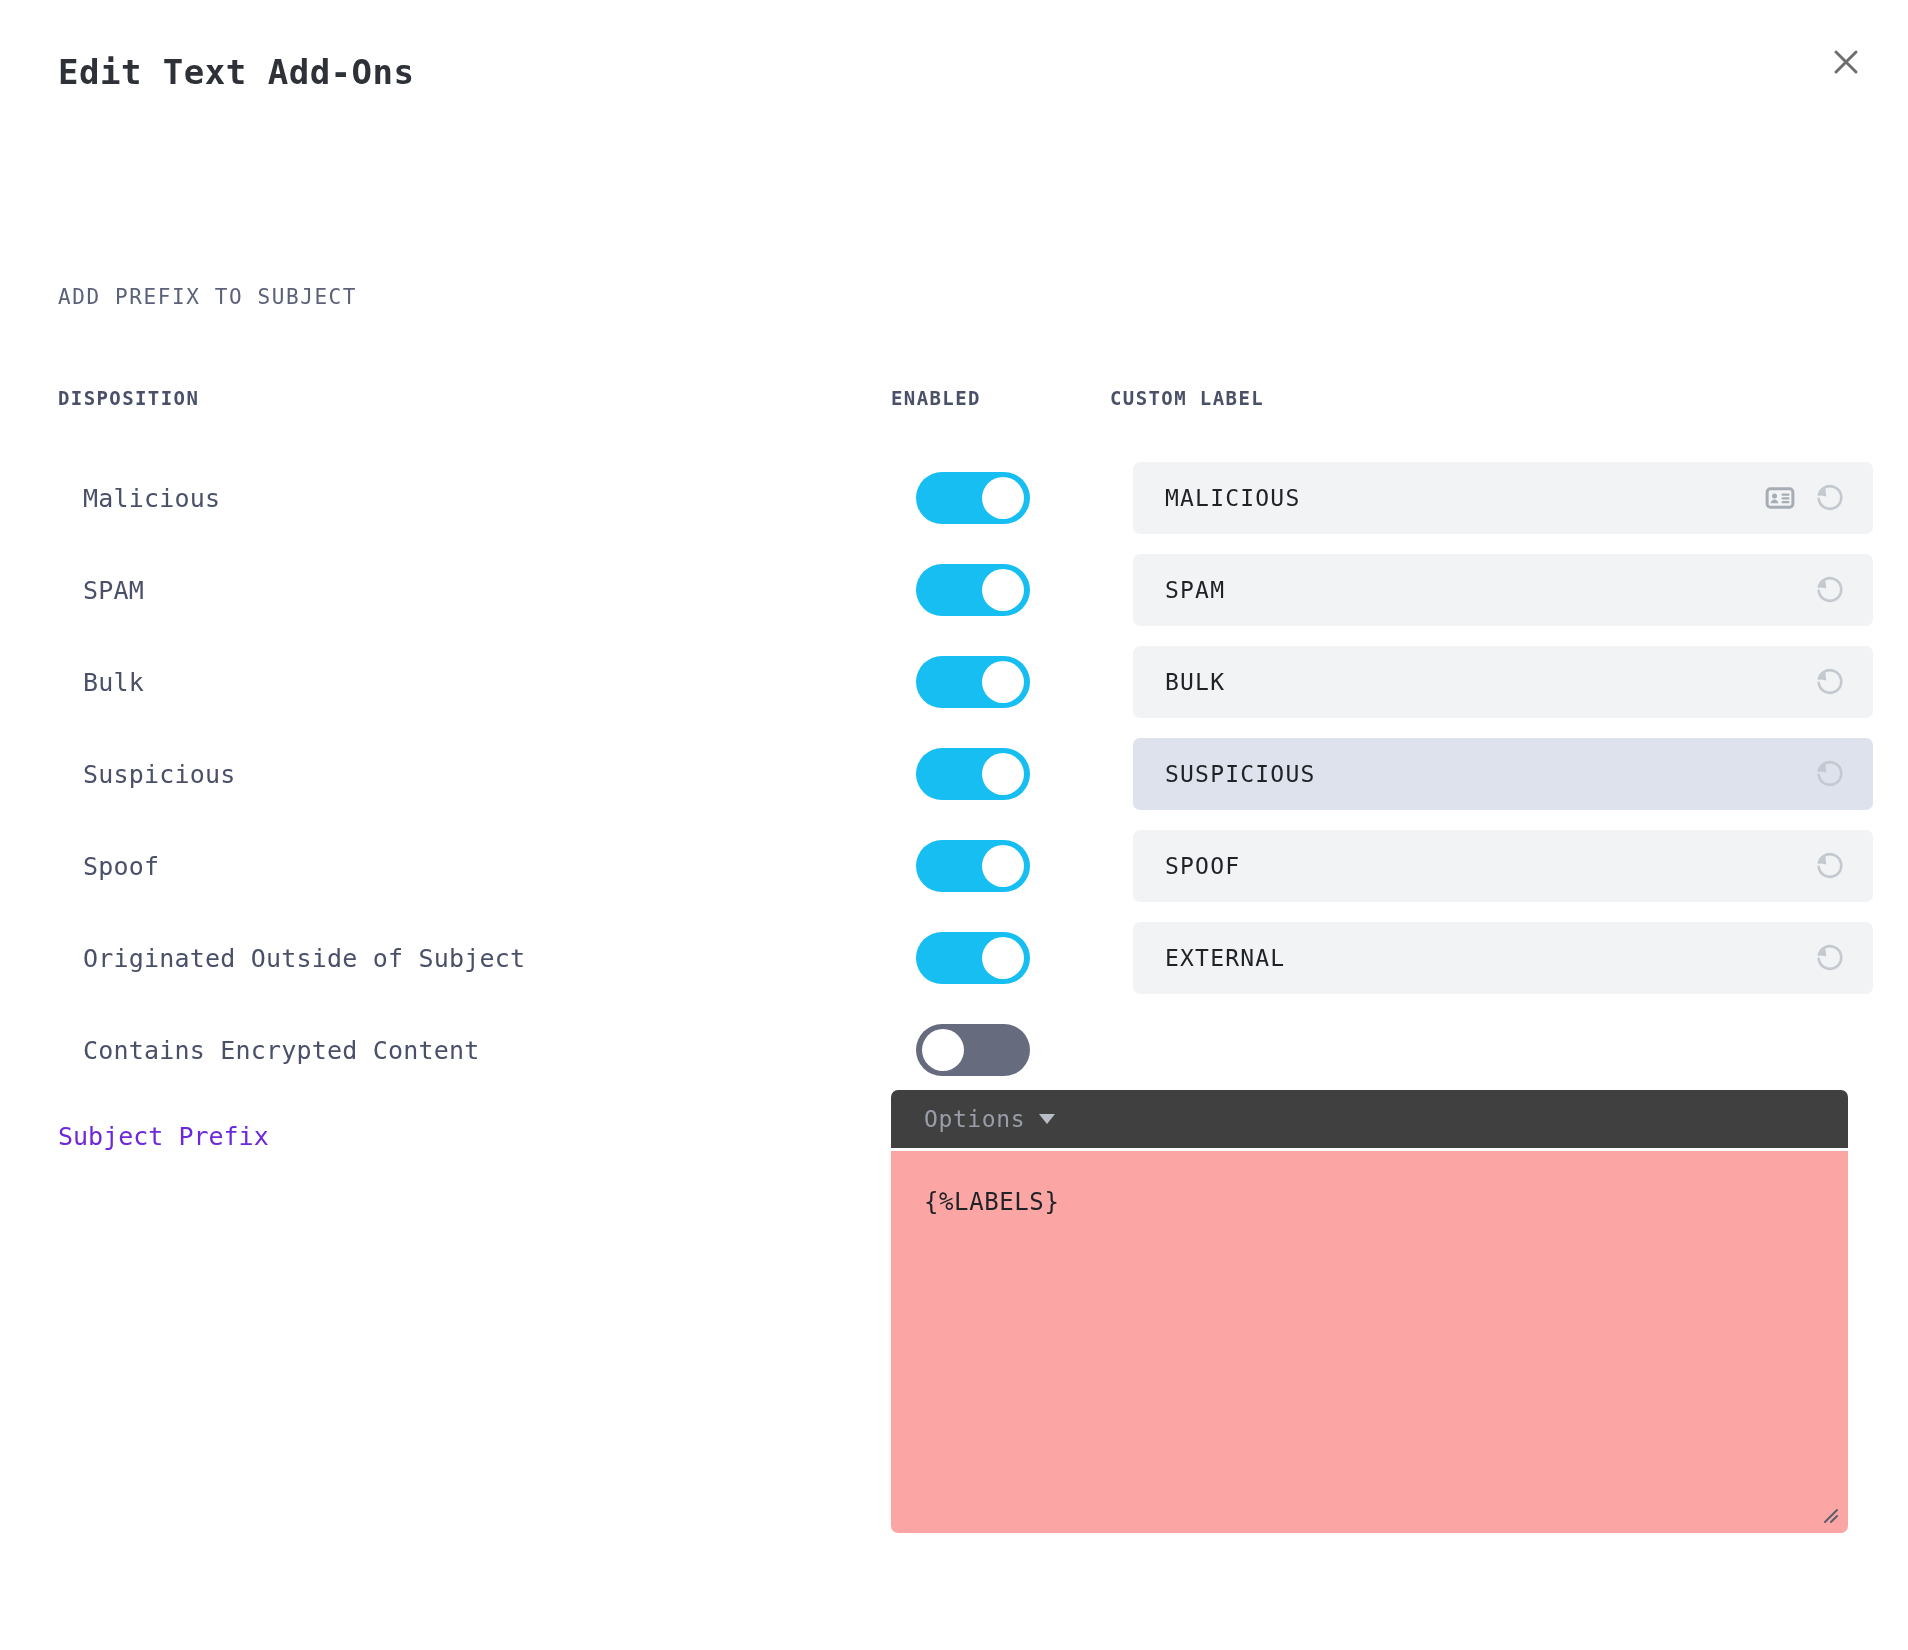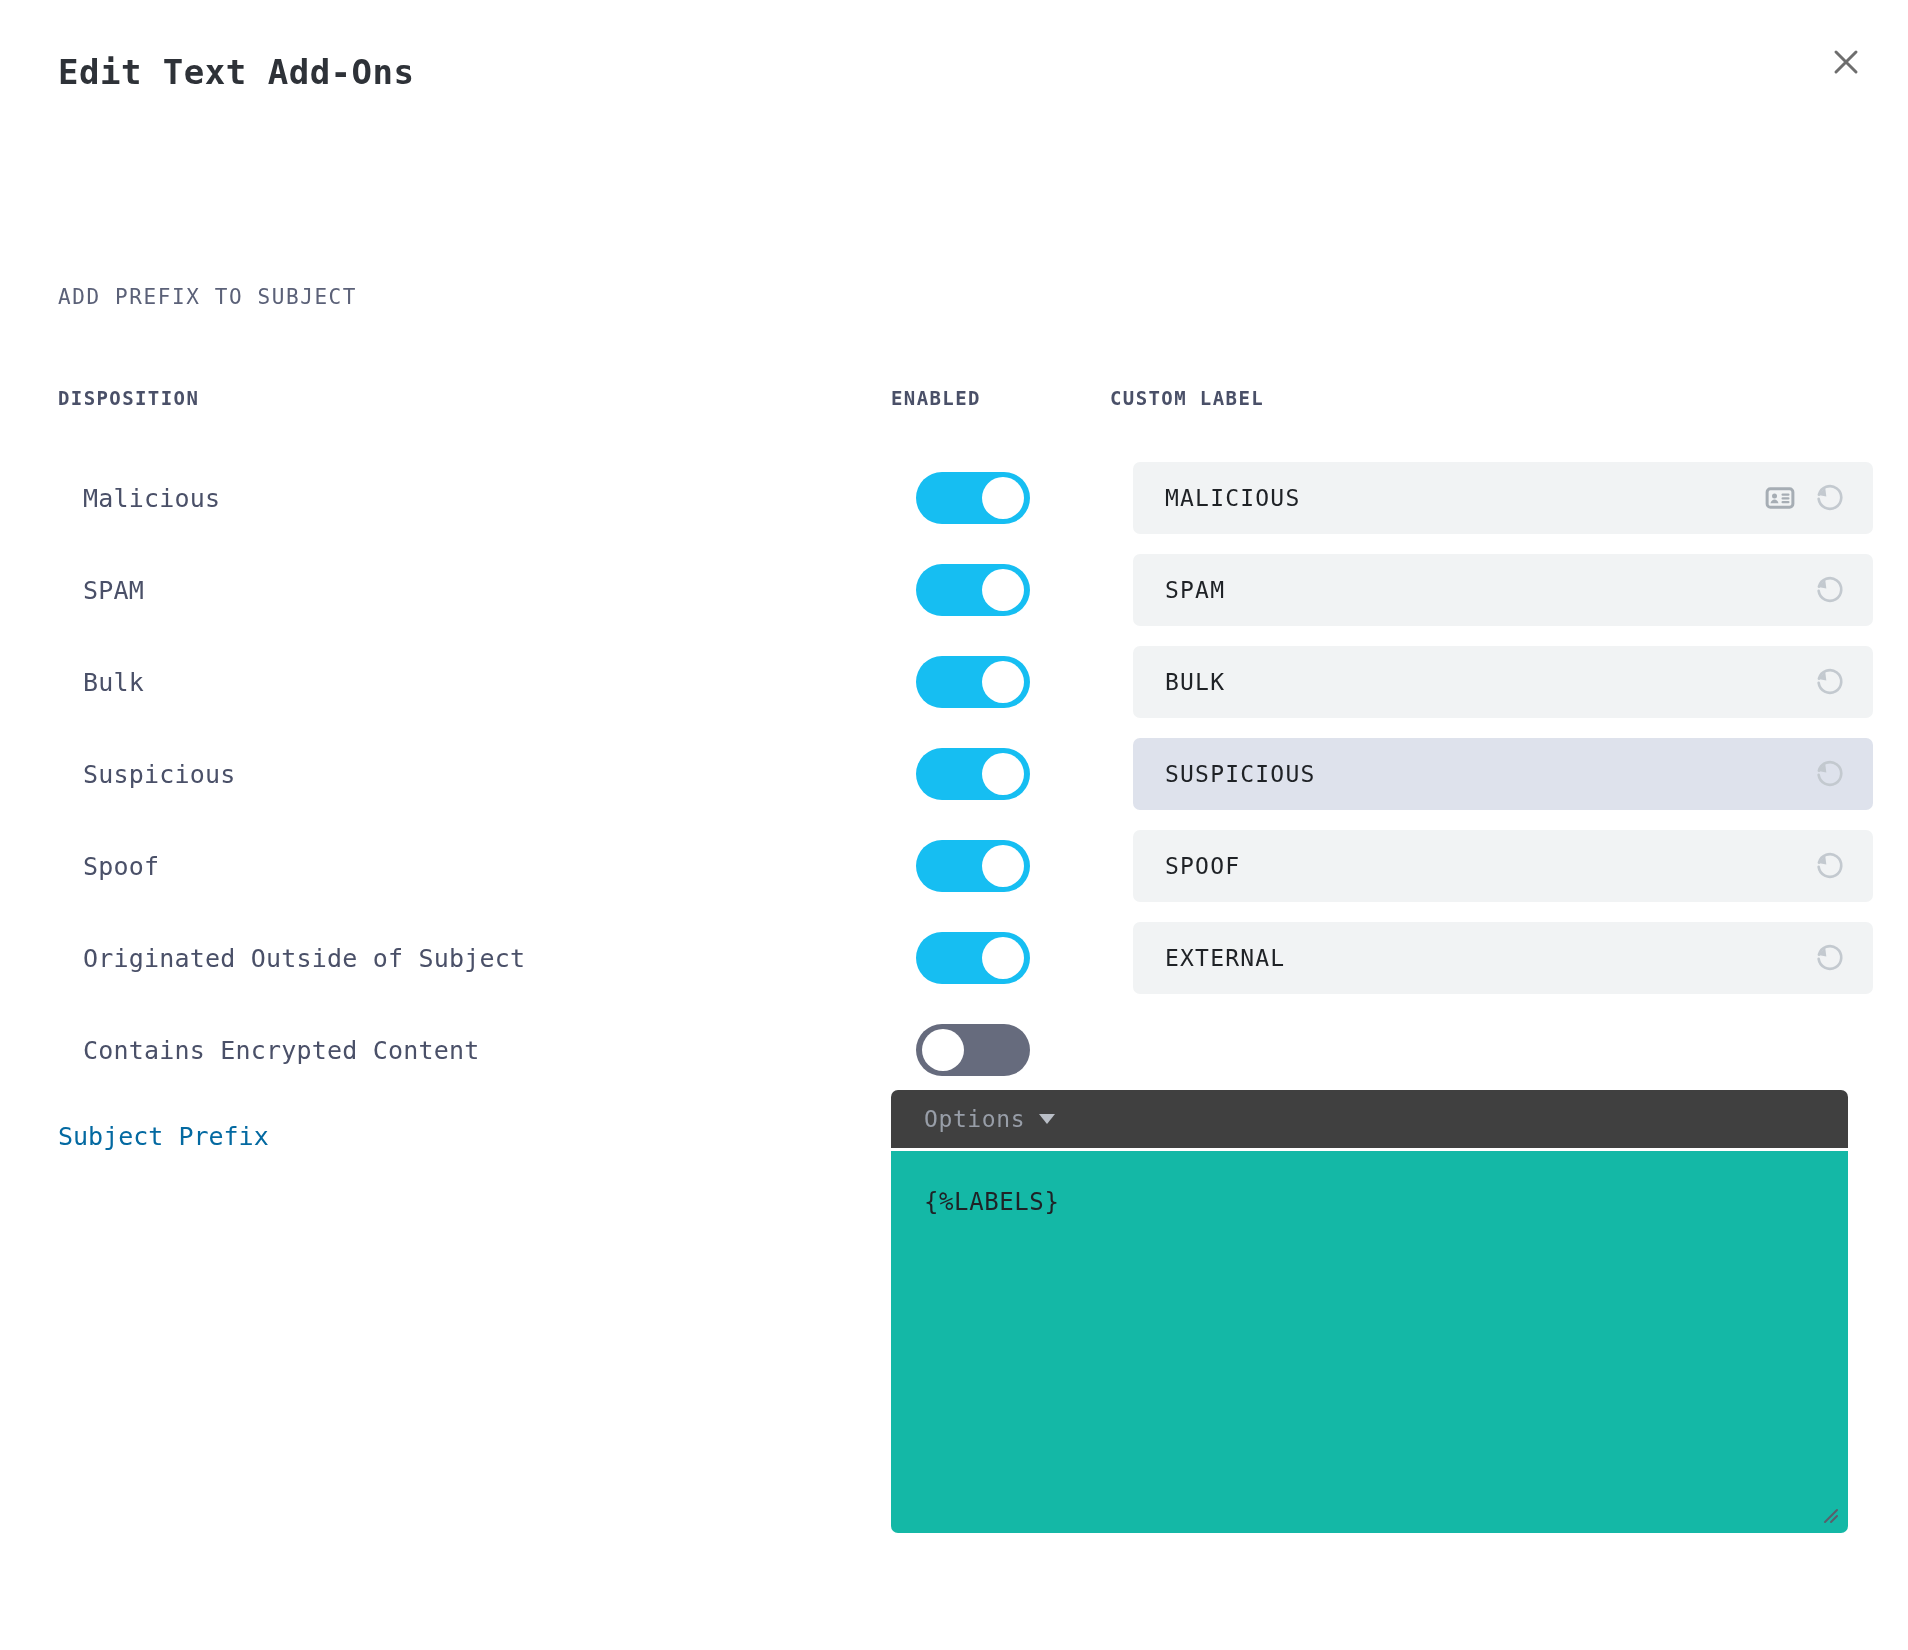--- a/index.html
+++ b/index.html
@@ -160,21 +160,21 @@
     position: absolute;
     left: 0;
     top: 1090px;
     width: 1908px;
   }
   .subject-prefix-label {
     position: absolute;
     left: 58px;
     top: 32px;
     font-size: 25px;
-    color: #0369a1;
+    color: #6d28d9;
     white-space: nowrap;
   }
   .prefix-panel {
     position: absolute;
     left: 891px;
     top: 0;
     width: 957px;
   }
   .options-bar {
     height: 58px;
@@ -193,21 +193,21 @@
   .caret {
     margin-left: 14px;
     width: 0; height: 0;
     border-left: 8px solid transparent;
     border-right: 8px solid transparent;
     border-top: 10px solid #b9bec6;
   }
   .prefix-textarea {
     position: relative;
     height: 382px;
-    background: #14b8a6;
+    background: #fca5a5;
     border-top: 3px solid #ffffff;
     border-radius: 0 0 7px 7px;
     cursor: text;
   }
   .prefix-textarea .ta-value {
     position: absolute;
     left: 33px;
     top: 37px;
     font-size: 24px;
     color: #1f2226;

